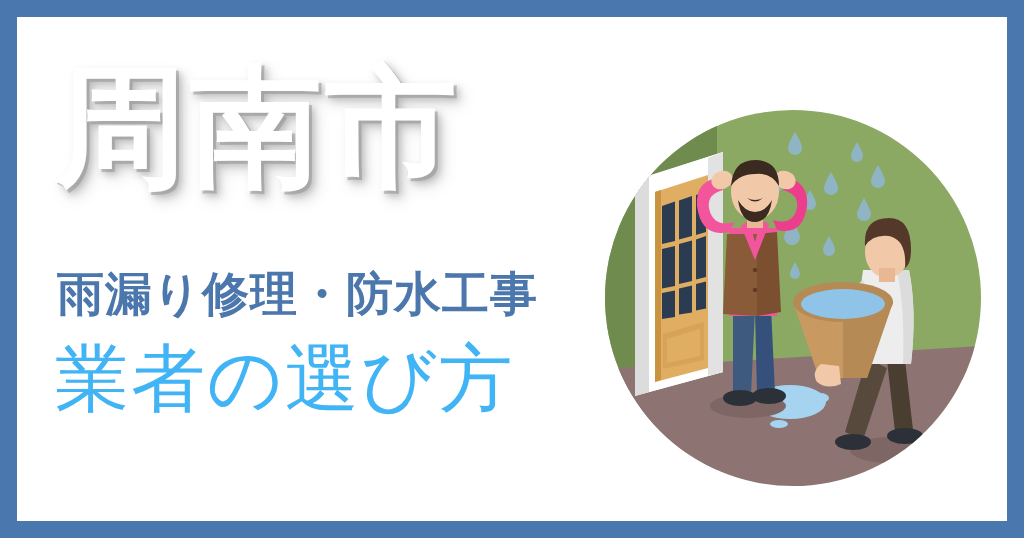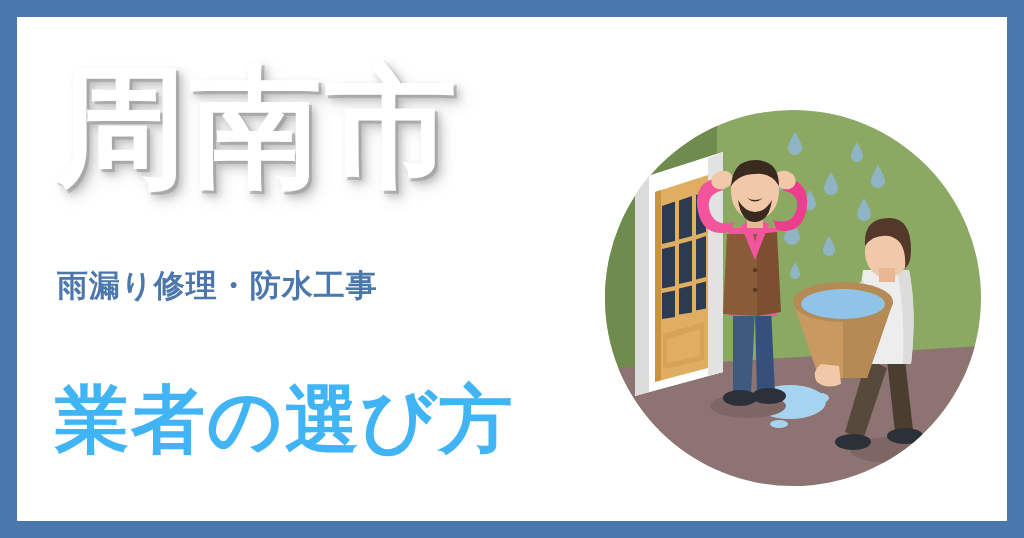--- a/index.html
+++ b/index.html
@@ -53,39 +53,38 @@
     text-shadow:
        3px 3px 0 rgba(150,150,150,0.55),
        5px 5px 7px rgba(130,130,130,0.45),
        8px 9px 14px rgba(140,140,140,0.30);
   }
 
   .sub-line-1 {
     position: absolute;
     left: 40px;
     top: 253px;
-    font-size: 31px;
+    font-size: 47px;
     line-height: 1.0;
     font-weight: 700;
     letter-spacing: 1px;
     color: #4C77AC;
     white-space: nowrap;
   }
 
   .sub-line-2 {
     position: absolute;
     left: 38px;
     top: 325px;
     font-size: 74px;
     line-height: 1.0;
-    font-weight: 700;
+    font-weight: 400;
     letter-spacing: 2px;
     color: #41B4F5;
     white-space: nowrap;
-    margin-top: 41px;
   }
 
   
   .illustration {
     position: absolute;
     left: 588px;
     top: 93px;
     width: 376px;
     height: 376px;
   }

